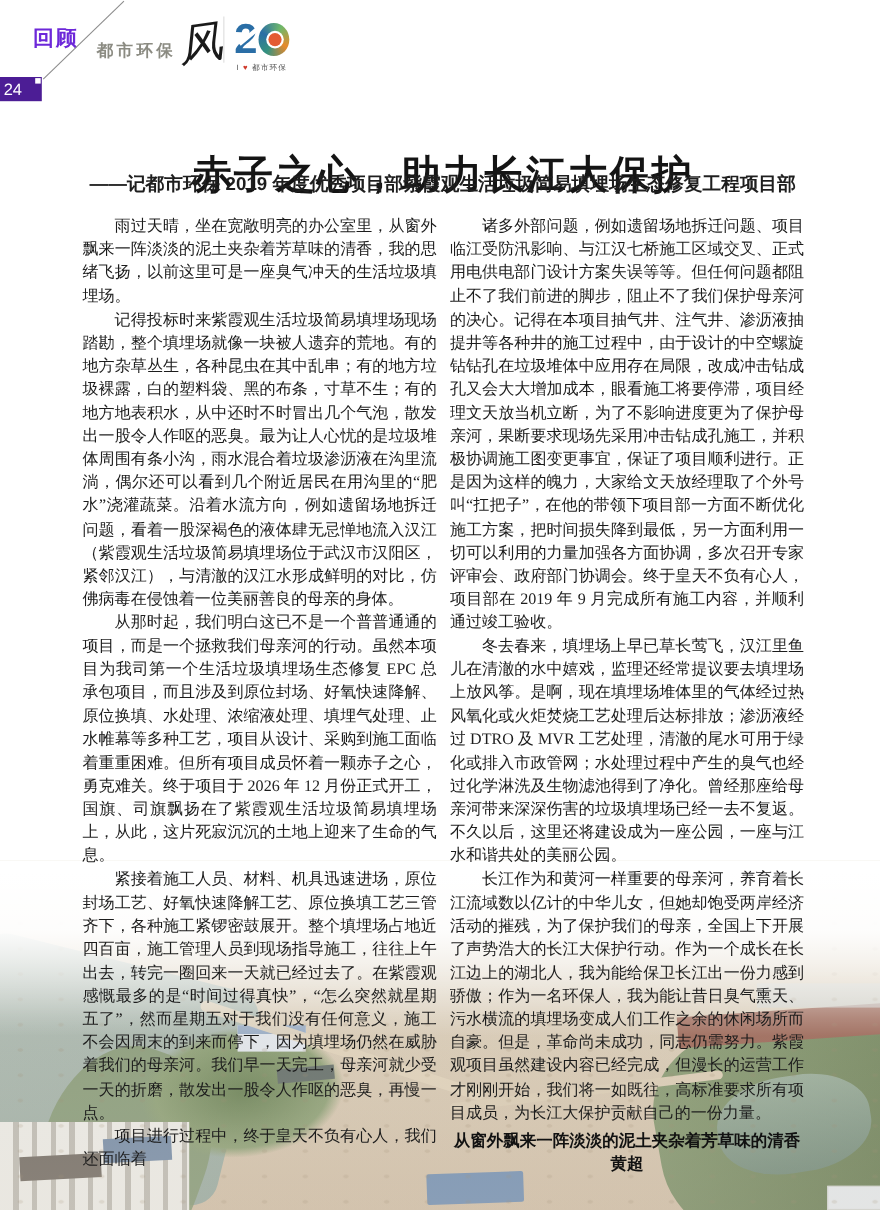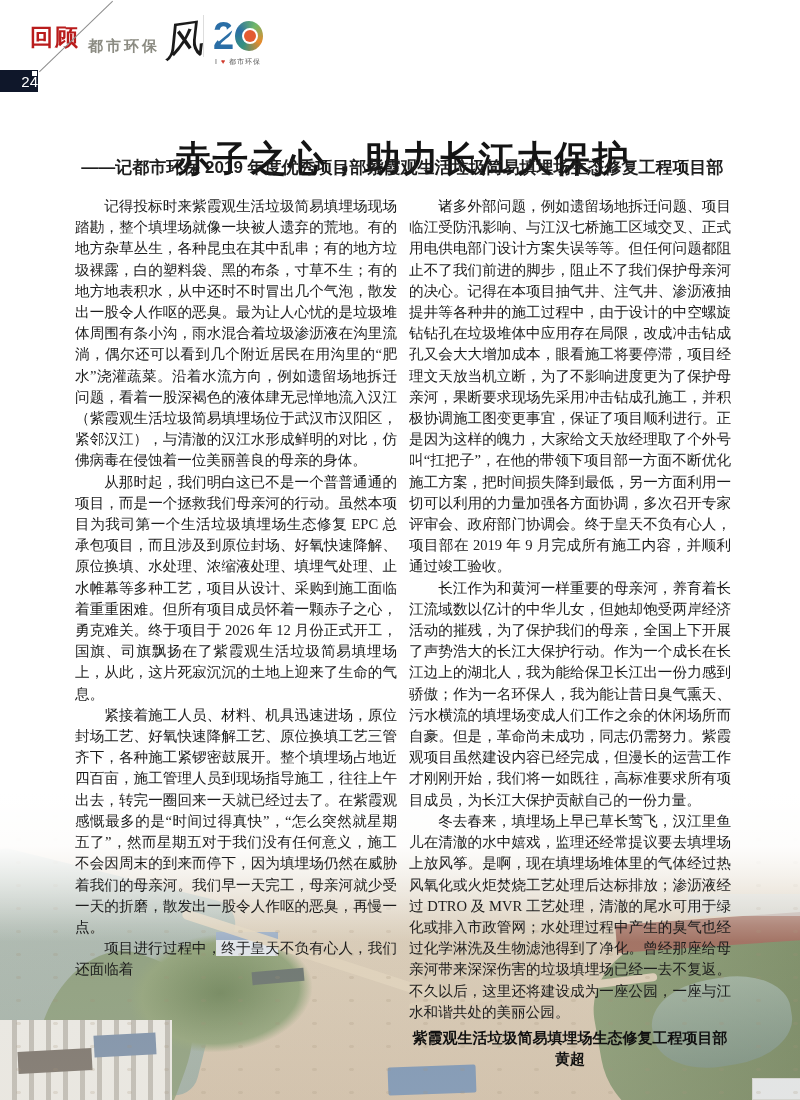--- a/index.html
+++ b/index.html
@@ -6,32 +6,32 @@
   body{
     width:800px;height:1100px;position:relative;overflow:hidden;
     background:#ffffff;
     font-family:"Liberation Serif","DejaVu Serif",serif;
     color:#1c1c1c;
   }
   
   .section-label{
     position:absolute;left:30px;top:22px;
     font-family:"Liberation Sans","DejaVu Sans",sans-serif;
-    font-weight:bold;font-size:23px;color:#b91c1c;letter-spacing:2px;
+    font-weight:bold;font-size:19px;color:#6d28d9;letter-spacing:2px;
   }
   .diag-line{
     position:absolute;left:25px;top:36px;width:102px;height:1px;
     background:#8d8d8d;transform:rotate(-44deg);
   }
   .page-tab{
     position:absolute;left:0;top:70px;width:38px;height:22px;
-    background:#0f172a;color:#fff;
+    background:#4c1d95;color:#fff;
     font-family:"Liberation Sans","DejaVu Sans",sans-serif;font-size:15px;
     display:flex;align-items:center;justify-content:flex-end;
-    padding-right:0;box-sizing:border-box;
+    padding-right:18px;box-sizing:border-box;
   }
   .page-tab .corner{
     position:absolute;right:1px;top:1px;width:5px;height:5px;background:#fff;
   }
   .brand{
     position:absolute;left:88px;top:12px;height:55px;
     display:flex;align-items:center;
   }
   .brand-text{
     font-size:15px;font-weight:bold;color:#8b8b82;letter-spacing:3px;
@@ -214,30 +214,31 @@
     <span class="heart">♥</span>
     <span>都市环保</span>
   </div>
 </div>
 
 <h1 class="article-title">赤子之心，助力长江大保护</h1>
 <div class="article-subtitle">——记都市环保 2019 年度优秀项目部紫霞观生活垃圾简易填埋场生态修复工程项目部</div>
 
 <div class="columns">
   <div class="col">
+    <p class="para">雨过天晴，坐在宽敞明亮的办公室里，从窗外飘来一阵淡淡的泥土夹杂着芳草味的清香，我的思绪飞扬，以前这里可是一座臭气冲天的生活垃圾填埋场。</p>
     <p class="para">记得投标时来紫霞观生活垃圾简易填埋场现场踏勘，整个填埋场就像一块被人遗弃的荒地。有的地方杂草丛生，各种昆虫在其中乱串；有的地方垃圾裸露，白的塑料袋、黑的布条，寸草不生；有的地方地表积水，从中还时不时冒出几个气泡，散发出一股令人作呕的恶臭。最为让人心忧的是垃圾堆体周围有条小沟，雨水混合着垃圾渗沥液在沟里流淌，偶尔还可以看到几个附近居民在用沟里的“肥水”浇灌蔬菜。沿着水流方向，例如遗留场地拆迁问题，看着一股深褐色的液体肆无忌惮地流入汉江（紫霞观生活垃圾简易填埋场位于武汉市汉阳区，紧邻汉江），与清澈的汉江水形成鲜明的对比，仿佛病毒在侵蚀着一位美丽善良的母亲的身体。</p>
     <p class="para">从那时起，我们明白这已不是一个普普通通的项目，而是一个拯救我们母亲河的行动。虽然本项目为我司第一个生活垃圾填埋场生态修复 EPC 总承包项目，而且涉及到原位封场、好氧快速降解、原位换填、水处理、浓缩液处理、填埋气处理、止水帷幕等多种工艺，项目从设计、采购到施工面临着重重困难。但所有项目成员怀着一颗赤子之心，勇克难关。终于项目于 2026 年 12 月份正式开工，国旗、司旗飘扬在了紫霞观生活垃圾简易填埋场上，从此，这片死寂沉沉的土地上迎来了生命的气息。</p>
     <p class="para">紧接着施工人员、材料、机具迅速进场，原位封场工艺、好氧快速降解工艺、原位换填工艺三管齐下，各种施工紧锣密鼓展开。整个填埋场占地近四百亩，施工管理人员到现场指导施工，往往上午出去，转完一圈回来一天就已经过去了。在紫霞观感慨最多的是“时间过得真快”，“怎么突然就星期五了”，然而星期五对于我们没有任何意义，施工不会因周末的到来而停下，因为填埋场仍然在威胁着我们的母亲河。我们早一天完工，母亲河就少受一天的折磨，散发出一股令人作呕的恶臭，再慢一点。</p>
     <p class="para">项目进行过程中，终于皇天不负有心人，我们还面临着</p>
   </div>
   <div class="col">
     <p class="para">诸多外部问题，例如遗留场地拆迁问题、项目临江受防汛影响、与江汉七桥施工区域交叉、正式用电供电部门设计方案失误等等。但任何问题都阻止不了我们前进的脚步，阻止不了我们保护母亲河的决心。记得在本项目抽气井、注气井、渗沥液抽提井等各种井的施工过程中，由于设计的中空螺旋钻钻孔在垃圾堆体中应用存在局限，改成冲击钻成孔又会大大增加成本，眼看施工将要停滞，项目经理文天放当机立断，为了不影响进度更为了保护母亲河，果断要求现场先采用冲击钻成孔施工，并积极协调施工图变更事宜，保证了项目顺利进行。正是因为这样的魄力，大家给文天放经理取了个外号叫“扛把子”，在他的带领下项目部一方面不断优化施工方案，把时间损失降到最低，另一方面利用一切可以利用的力量加强各方面协调，多次召开专家评审会、政府部门协调会。终于皇天不负有心人，项目部在 2019 年 9 月完成所有施工内容，并顺利通过竣工验收。</p>
+    <p class="para">冬去春来，填埋场上早已草长莺飞，汉江里鱼儿在清澈的水中嬉戏，监理还经常提议要去填埋场上放风筝。是啊，现在填埋场堆体里的气体经过热风氧化或火炬焚烧工艺处理后达标排放；渗沥液经过 DTRO 及 MVR 工艺处理，清澈的尾水可用于绿化或排入市政管网；水处理过程中产生的臭气也经过化学淋洗及生物滤池得到了净化。曾经那座给母亲河带来深深伤害的垃圾填埋场已经一去不复返。不久以后，这里还将建设成为一座公园，一座与江水和谐共处的美丽公园。</p>
     <p class="para">长江作为和黄河一样重要的母亲河，养育着长江流域数以亿计的中华儿女，但她却饱受两岸经济活动的摧残，为了保护我们的母亲，全国上下开展了声势浩大的长江大保护行动。作为一个成长在长江边上的湖北人，我为能给保卫长江出一份力感到骄傲；作为一名环保人，我为能让昔日臭气熏天、污水横流的填埋场变成人们工作之余的休闲场所而自豪。但是，革命尚未成功，同志仍需努力。紫霞观项目虽然建设内容已经完成，但漫长的运营工作才刚刚开始，我们将一如既往，高标准要求所有项目成员，为长江大保护贡献自己的一份力量。</p>
-    <p class="para">冬去春来，填埋场上早已草长莺飞，汉江里鱼儿在清澈的水中嬉戏，监理还经常提议要去填埋场上放风筝。是啊，现在填埋场堆体里的气体经过热风氧化或火炬焚烧工艺处理后达标排放；渗沥液经过 DTRO 及 MVR 工艺处理，清澈的尾水可用于绿化或排入市政管网；水处理过程中产生的臭气也经过化学淋洗及生物滤池得到了净化。曾经那座给母亲河带来深深伤害的垃圾填埋场已经一去不复返。不久以后，这里还将建设成为一座公园，一座与江水和谐共处的美丽公园。</p>
-    <p class="para byline">紫霞观生活垃圾简易填埋场生态修复工程项目部 黄超</p>
+    <p class="para byline">从窗外飘来一阵淡淡的泥土夹杂着芳草味的清香 黄超</p>
   </div>
 </div>
 
 <div class="photo">
   <div class="ph-river"></div>
   <div class="ph-shore"></div>
   <div class="ph-trees"></div>
   <div class="ph-marsh"></div>
   <div class="ph-pond"></div>
   <div class="ph-wall"></div>

